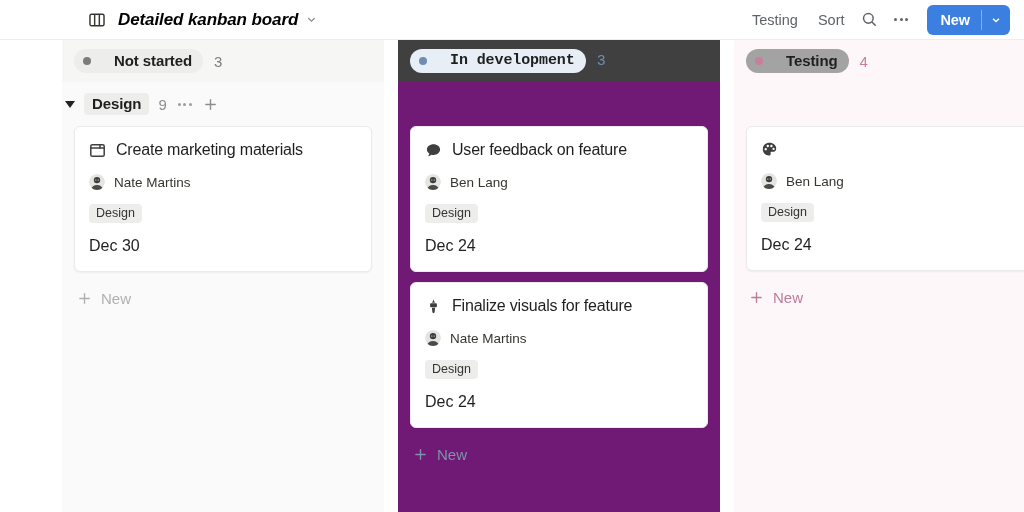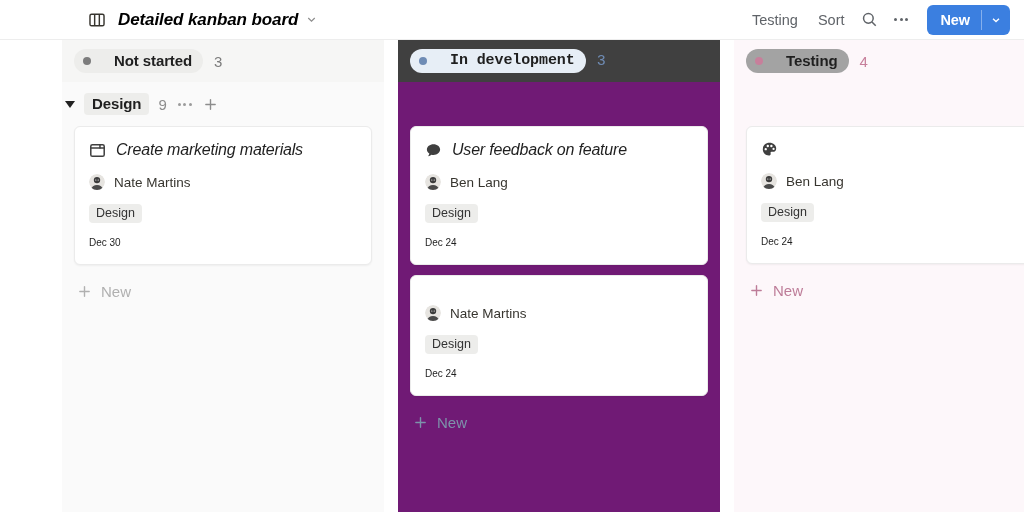--- a/index.html
+++ b/index.html
@@ -96,34 +96,34 @@
   .group-plus { color:#8d8d8d; display:flex; align-items:center; }
 
   
   .cards { padding-top: 44px; }
   .card {
     background: #fff; border: 1px solid #ebebeb; border-radius: 6px;
     box-shadow: 0 1px 2px rgba(15,15,15,.05);
     padding: 14px 14px 16px;
     margin-bottom: 10px;
   }
-  .card-title-row { display: flex; align-items: center; gap: 10px; font-style: italic; }
+  .card-title-row { display: flex; align-items: center; gap: 10px; }
   .card-icon { width: 17px; height: 17px; flex: 0 0 17px; color: #3f3f3f; display:block; }
   .card-title { font-size: 16px; color: #1f1f1f; letter-spacing: -0.2px; white-space: nowrap; }
 
   .assignee-row { display: flex; align-items: center; gap: 9px; margin-top: 15px; }
   .avatar { width: 16px; height: 16px; border-radius: 50%; display:block; flex:0 0 16px; overflow:hidden; }
   .assignee-name { font-size: 13.5px; color: #37352f; }
 
   .tag {
     display: inline-block; margin-top: 14px;
     background: #ededeb; color: #333; font-size: 12.5px;
     padding: 2px 7px 3px; border-radius: 4px;
   }
-  .due { margin-top: 14px; font-size: 10px; color: #1f1f1f; }
+  .due { margin-top: 14px; font-size: 16px; color: #1f1f1f; }
 
   .add-new {
     display: flex; align-items: center; gap: 9px;
     padding: 8px 2px 8px 3px; font-size: 15px;
   }
   .add-new .plus { display:flex; align-items:center; }
 </style>
 </head>
 <body>
 
@@ -264,20 +264,30 @@
     <circle cx="6.8" cy="6.0" r="0.62" fill="#fff"></circle>
     <circle cx="9.2" cy="6.0" r="0.62" fill="#fff"></circle>
   </svg>
               </span>
         <span class="assignee-name">Ben Lang</span>
       </div>
       <span class="tag">Design</span>
       <div class="due">Dec 24</div>
     </div>
     <div class="card">
+      <div class="card-title-row">
+        <span style="display:flex;">
+                <svg class="card-icon" viewBox="0 0 18 18">
+        <path fill="currentColor" d="M9 1.6 7.5 5.1h3z"></path>
+        <rect x="5.4" y="5.6" width="7.2" height="4.1" rx="0.9" fill="currentColor"></rect>
+        <path fill="currentColor" d="M7.3 10.3h3.4l-.5 4.6a1.2 1.2 0 0 1-2.4 0z"></path>
+                </svg>
+              </span>
+        <span class="card-title">Finalize visuals for feature</span>
+      </div>
       <div class="assignee-row">
         <span style="display:flex;">
                 <svg class="avatar" viewBox="0 0 16 16">
     <circle cx="8" cy="8" r="8" fill="#e6e4e0"></circle>
     <circle cx="8" cy="6.1" r="3.2" fill="#3c3c3c"></circle>
     <path d="M1.9 16c.5-3.2 3.1-5 6.1-5s5.6 1.8 6.1 5z" fill="#4a4a4a"></path>
     <circle cx="6.8" cy="6.0" r="0.62" fill="#fff"></circle>
     <circle cx="9.2" cy="6.0" r="0.62" fill="#fff"></circle>
   </svg>
               </span>

